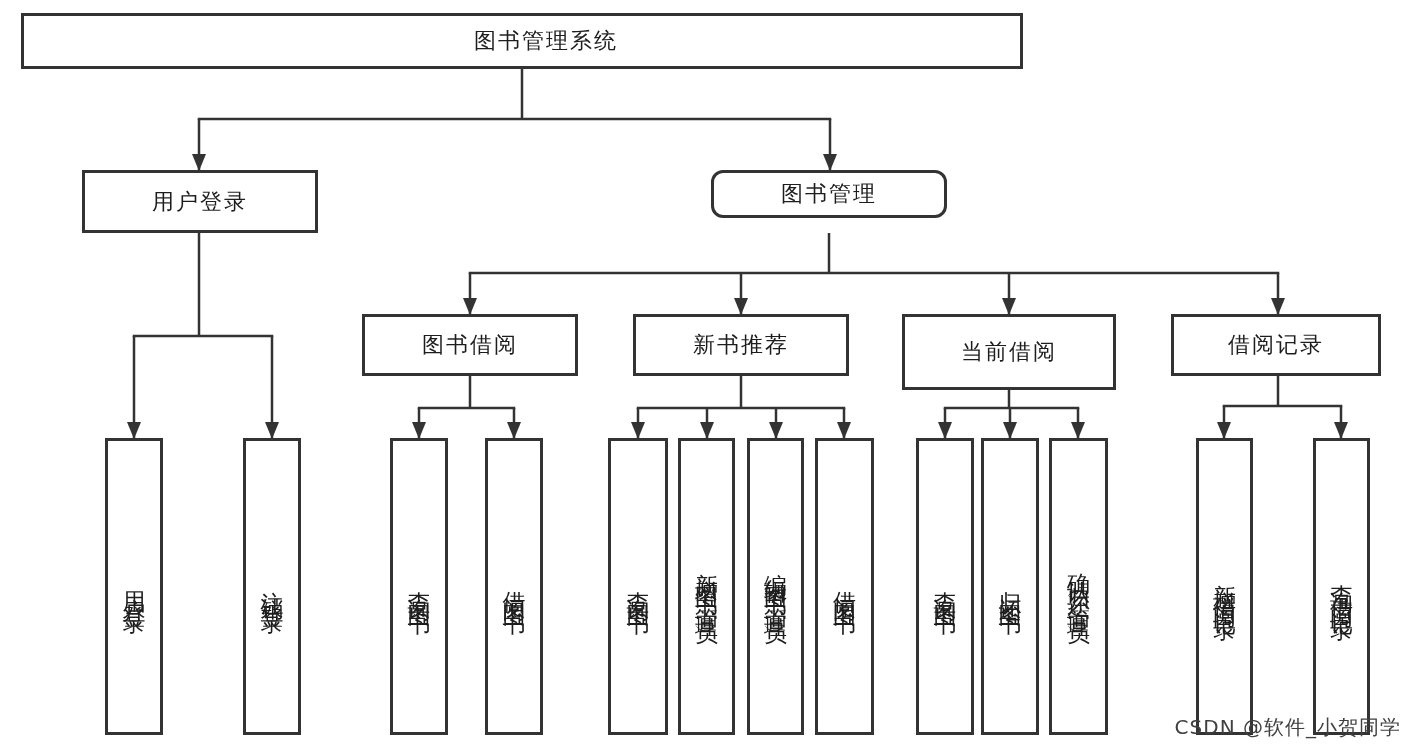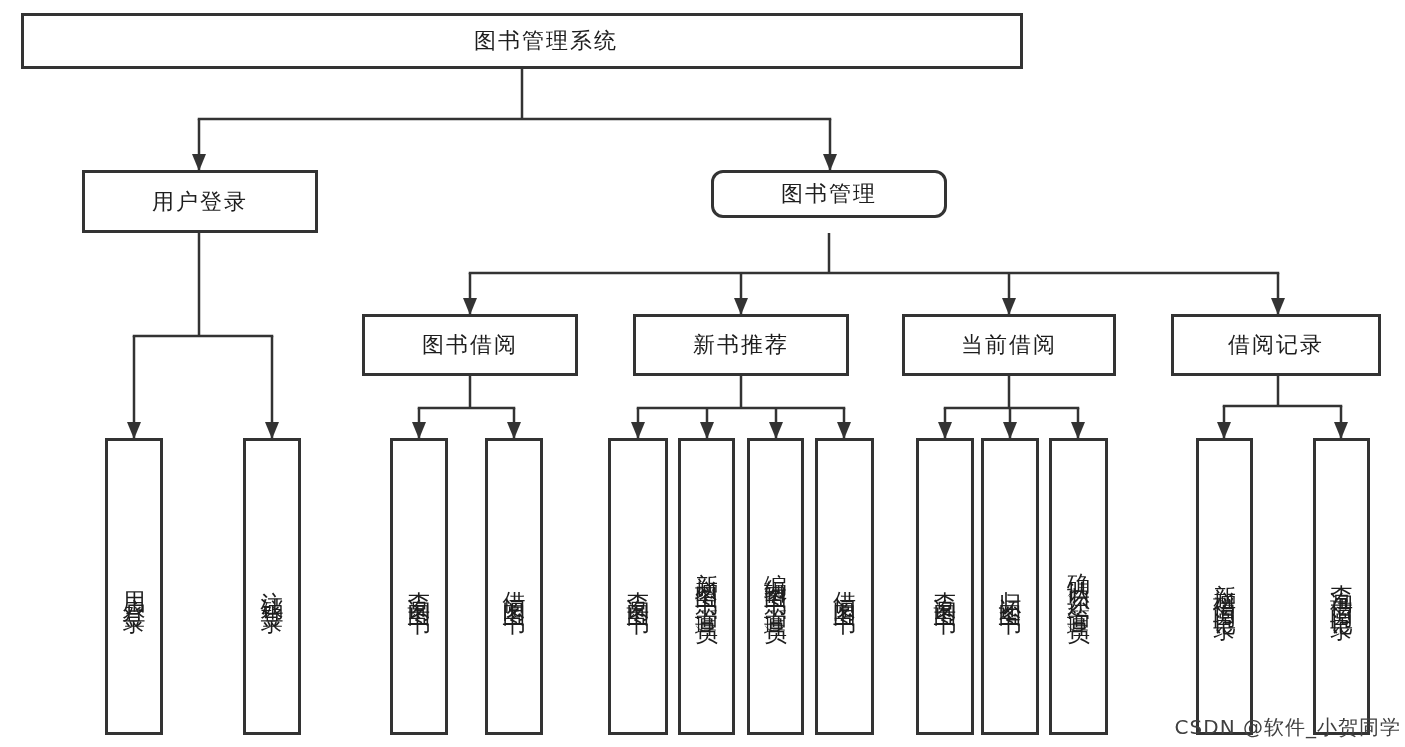--- a/index.html
+++ b/index.html
@@ -44,21 +44,21 @@
     letter-spacing: 7px;
     line-height: 1;
     white-space: nowrap;
   }
   
   #n-root   { left:21px;  top:13px;  width:1002px; height:56px;padding-left:48px; }
   #n-l2a    { left:82px;  top:170px; width:236px;  height:63px; }
   #n-l2b    { left:711px; top:170px; width:236px;  height:48px;border-radius:12px; }
   #n-l3a    { left:362px; top:314px; width:216px;  height:62px; }
   #n-l3b    { left:633px; top:314px; width:216px;  height:62px; }
-  #n-l3c    { left:902px; top:314px; width:214px;  height:62px; }
+  #n-l3c    { left:902px; top:314px; width:214px;  height:76px; }
   #n-l3d    { left:1171px;top:314px; width:210px;  height:62px; }
   .leaf     { top:438px; height:297px; }
   #n-a1 { left:105px;  width:58px; }
   #n-a2 { left:243px;  width:58px; }
   #n-b1 { left:390px;  width:58px; }
   #n-b2 { left:485px;  width:58px; }
   #n-c1 { left:608px;  width:60px; }
   #n-c2 { left:678px;  width:57px; }
   #n-c3 { left:747px;  width:57px; }
   #n-c4 { left:815px;  width:59px; }

